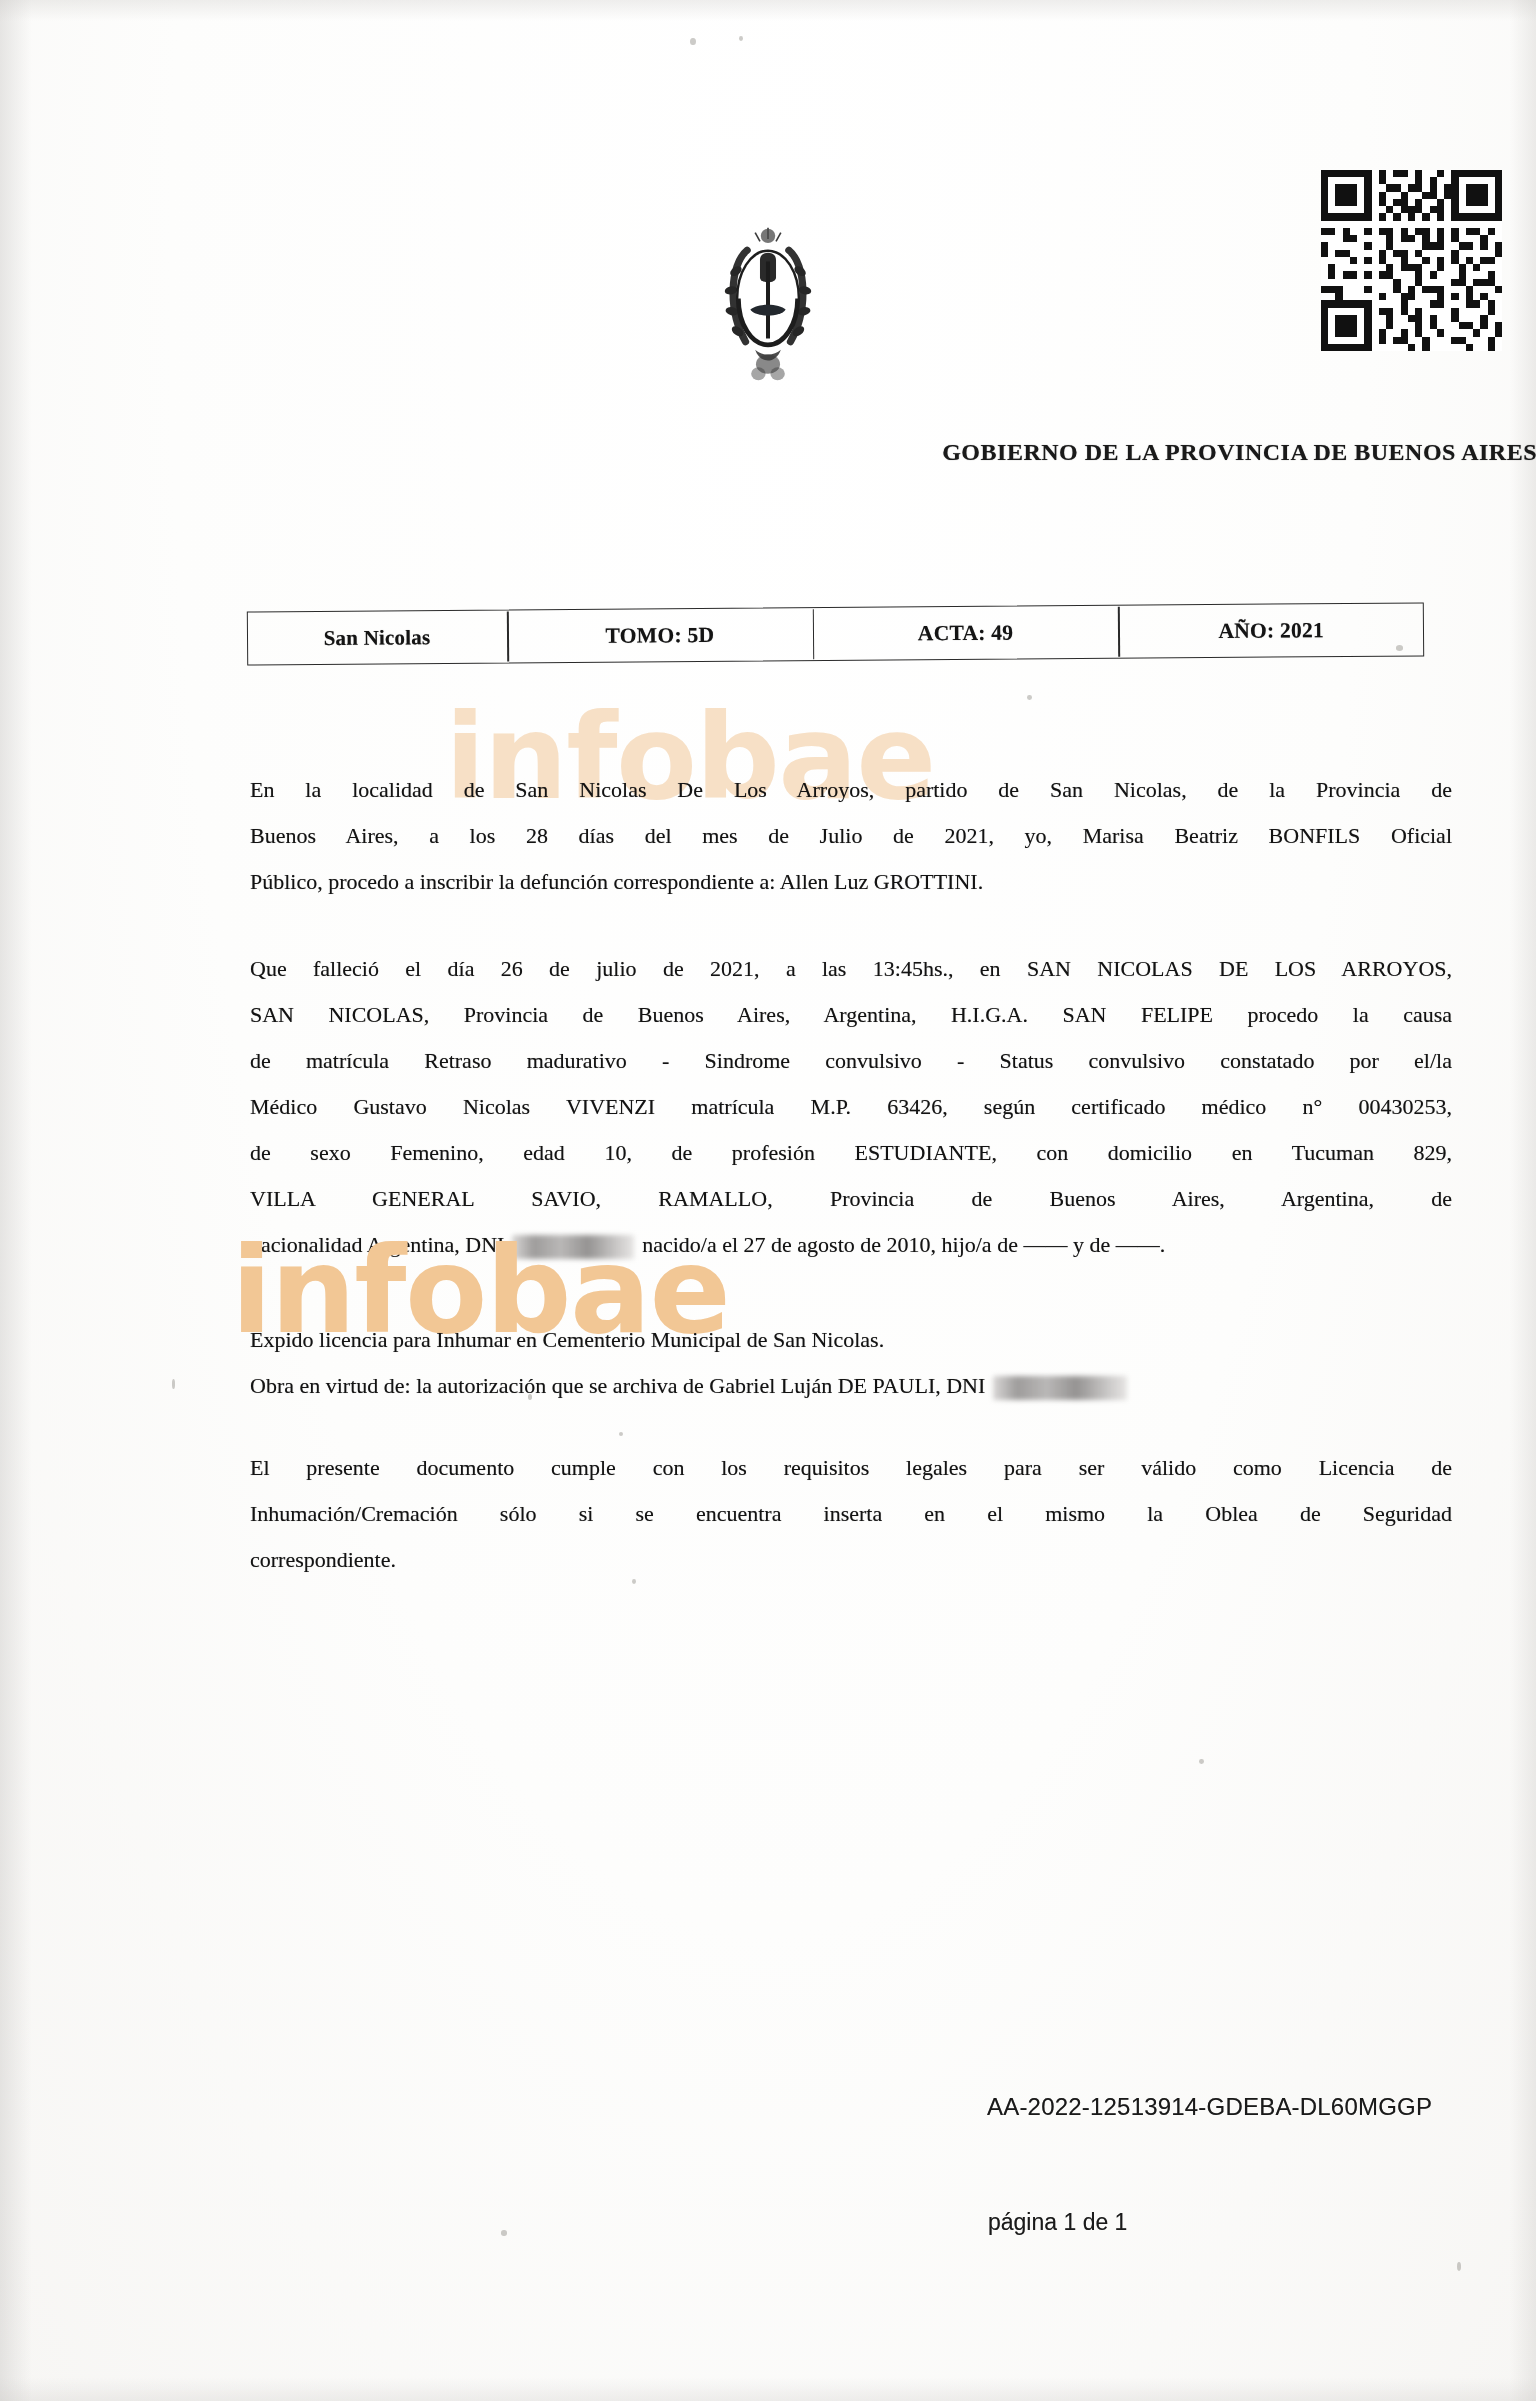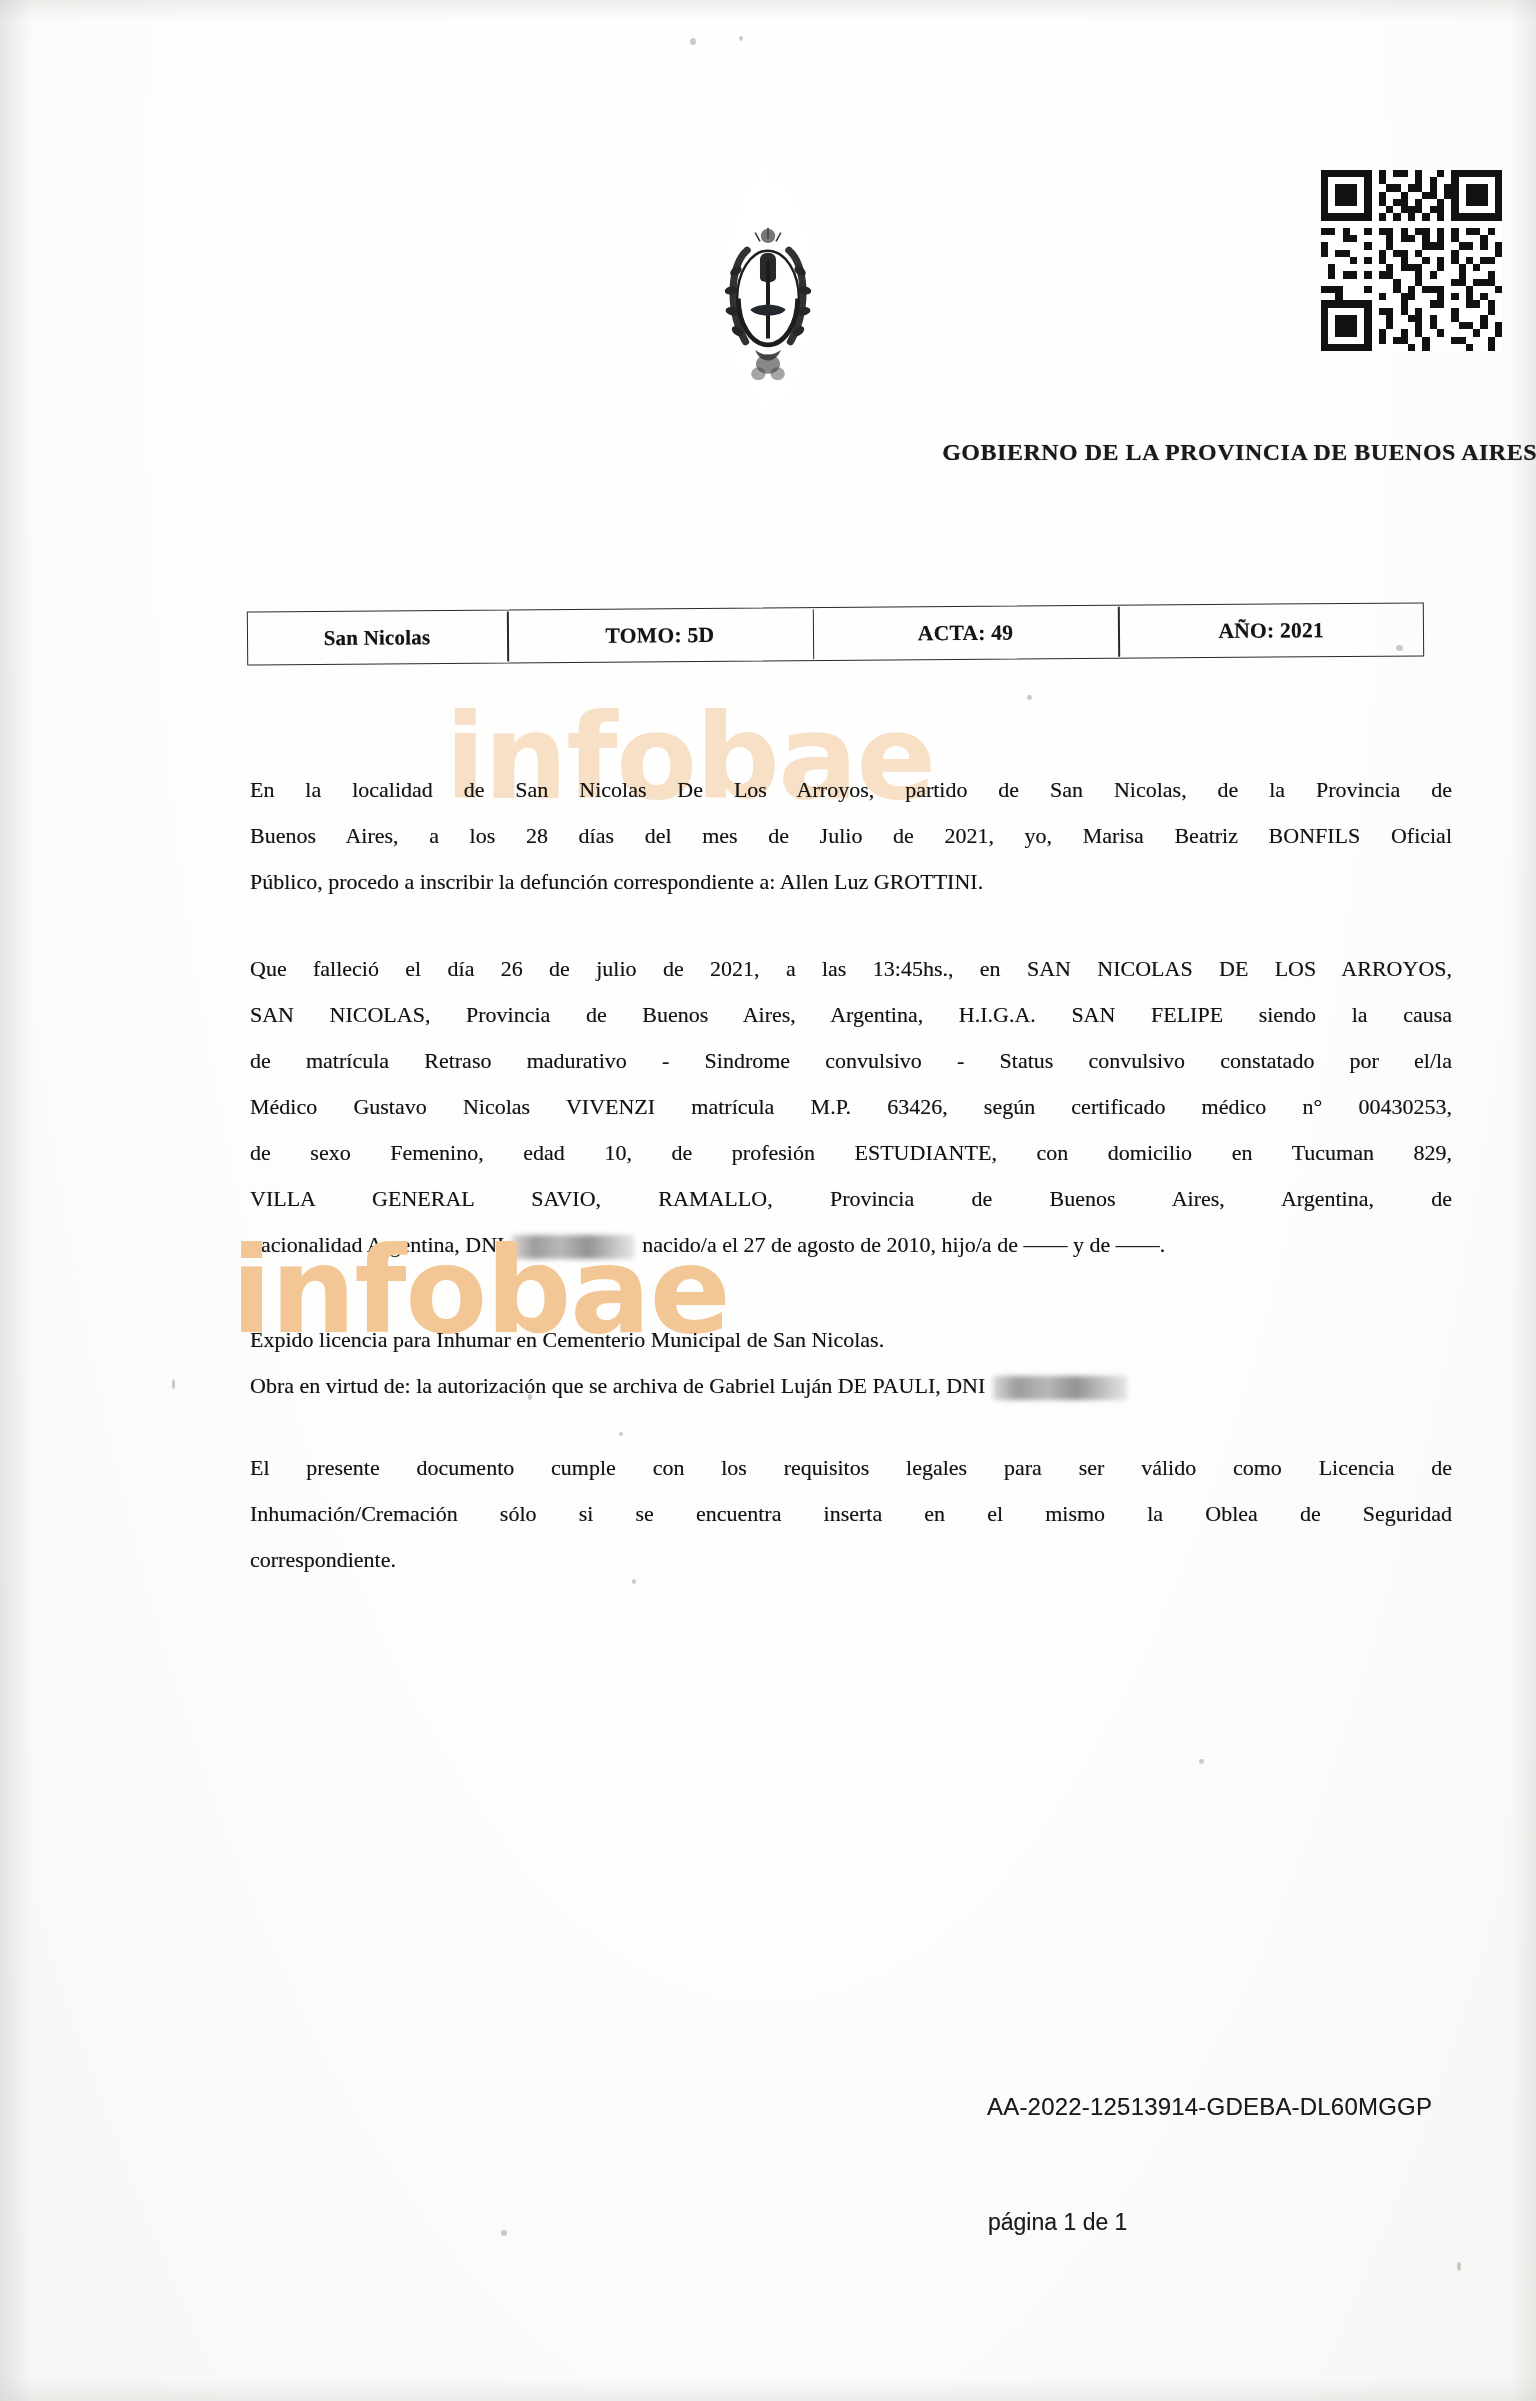--- a/index.html
+++ b/index.html
@@ -446,21 +446,21 @@
       <span class="line justified"><span>En la localidad de </span><b>San Nicolas De Los Arroyos</b><span>, partido de </span><b>San Nicolas</b><span>, de la Provincia de</span></span>
       <span class="line justified"><span>Buenos Aires, a los </span><b>28 días del mes de Julio de 2021</b><span>, yo, </span><b>Marisa Beatriz BONFILS</b><span> Oficial</span></span>
       <span class="line"><span>Público, procedo a inscribir la defunción correspondiente a: </span><b>Allen Luz GROTTINI</b><span>.</span></span>
     </p>
   </div>
 
   <div class="body-block" id="para-2">
     <p>
       <span class="line justified"><span>Que falleció el día </span><b>26 de julio de 2021</b><span>, a las </span><b>13:45hs.</b><span>, en </span><b>SAN NICOLAS DE LOS ARROYOS,</b></span>
 
-      <span class="line justified"><b>SAN NICOLAS</b><span>, </span><b>Provincia de Buenos Aires, Argentina, H.I.G.A. SAN FELIPE</b><span> siendo la causa</span></span>
+      <span class="line justified"><b>SAN NICOLAS</b><span>, </span><b>Provincia de Buenos Aires, Argentina, H.I.G.A. SAN FELIPE</b><span> procedo la causa</span></span>
 
       <span class="line justified"><span>de matrícula </span><b>Retraso madurativo - Sindrome convulsivo - Status convulsivo</b><span> constatado por el/la</span></span>
 
       <span class="line justified"><span>Médico </span><b>Gustavo Nicolas VIVENZI</b><span> matrícula </span><b>M.P. 63426</b><span>, según certificado médico n° </span><b>00430253</b><span>,</span></span>
 
       <span class="line justified"><span>de sexo </span><b>Femenino</b><span>, edad </span><b>10</b><span>, de profesión </span><b>ESTUDIANTE</b><span>, con domicilio en </span><b>Tucuman 829,</b></span>
 
       <span class="line justified"><b>VILLA GENERAL SAVIO, RAMALLO</b><span>, Provincia de Buenos Aires, Argentina, de</span></span>
 
       <span class="line"><span>nacionalidad </span><b>Argentina</b><span>, DNI </span><span class="redacted w1"></span><span> nacido/a el </span><b>27 de agosto de 2010</b><span>, hijo/a de </span><span>——</span><span> y de </span><span>——</span><span>.</span></span>

